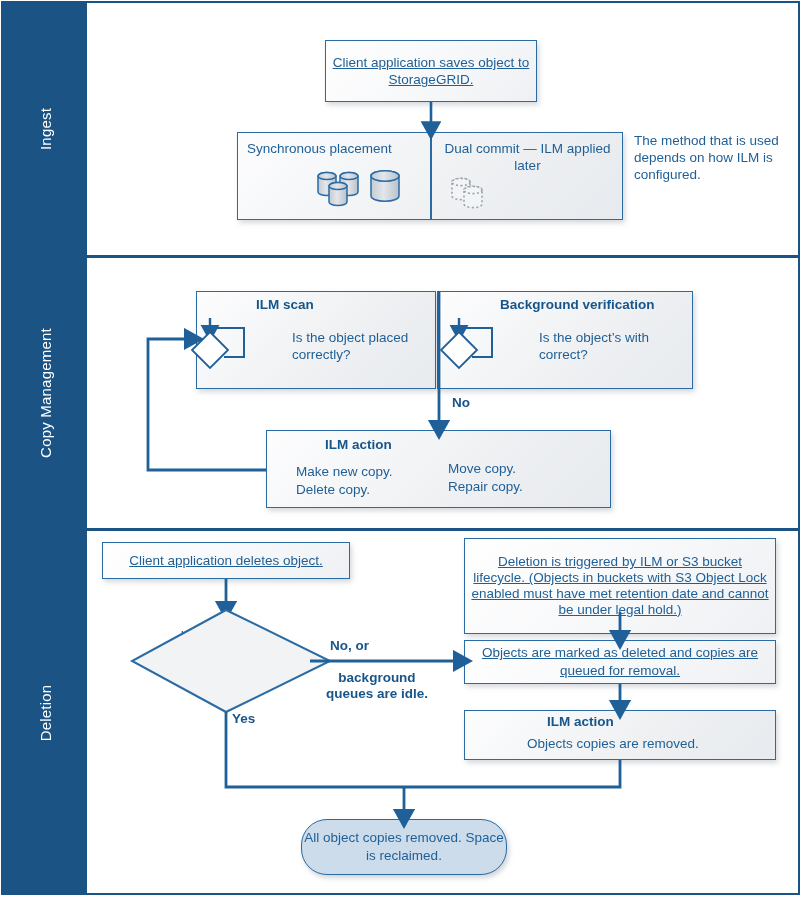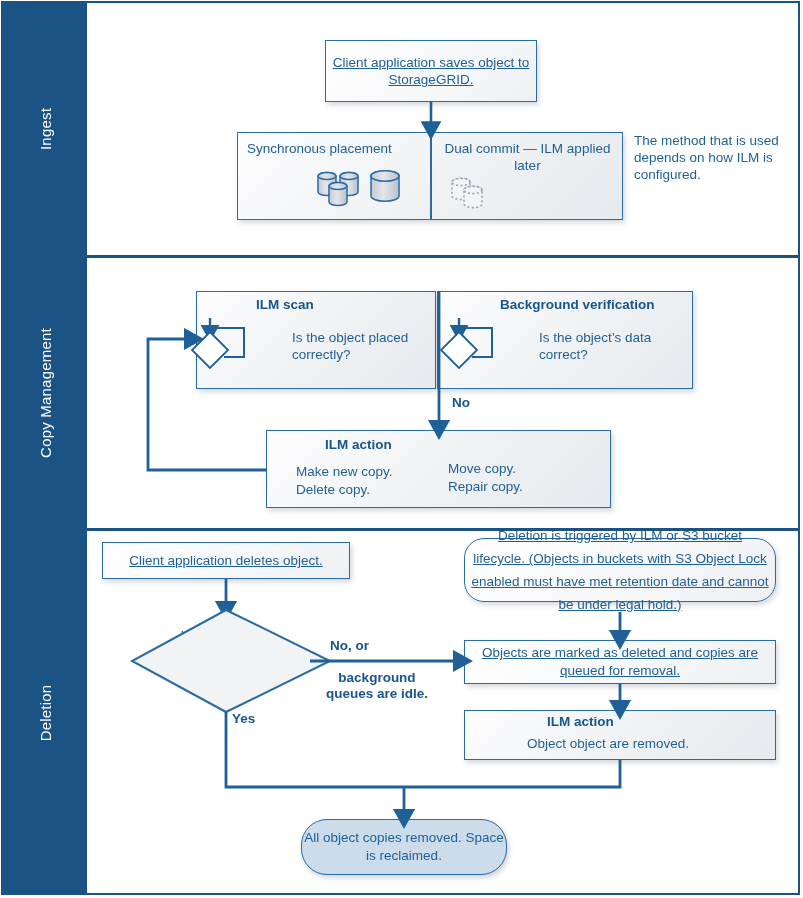--- a/index.html
+++ b/index.html
@@ -140,52 +140,52 @@
   <div class="txt" style="left:440px; top:140px; width:175px; text-align:center;">Dual commit — ILM applied later</div>
 
   <div class="txt" style="left:634px; top:132px; width:160px;">The method that is used depends on how ILM is configured.</div>
 
   <div class="box" style="left:196px; top:291px; width:240px; height:98px; padding:0; display:block;"></div>
   <div class="hdr" style="left:208px; top:297px;">ILM scan</div>
   <div class="txt" style="left:292px; top:329px; width:136px;">Is the object placed correctly?</div>
 
   <div class="box" style="left:437px; top:291px; width:256px; height:98px; padding:0; display:block;"></div>
   <div class="hdr" style="left:452px; top:297px;">Background verification</div>
-  <div class="txt" style="left:539px; top:329px; width:140px;">Is the object’s data correct?</div>
+  <div class="txt" style="left:539px; top:329px; width:140px;">Is the object’s with correct?</div>
 
   <div class="txt lbl-bold" style="left:452px; top:394px;">No</div>
 
   <div class="box" style="left:266px; top:430px; width:345px; height:78px; padding:0; display:block;"></div>
   <div class="hdr" style="left:277px; top:437px;">ILM action</div>
   <div class="txt" style="left:296px; top:463px;">Make new copy.</div>
   <div class="txt" style="left:296px; top:481px;">Delete copy.</div>
   <div class="txt" style="left:448px; top:460px;">Move copy.</div>
   <div class="txt" style="left:448px; top:478px;">Repair copy.</div>
 
   <div class="box plain" style="left:102px; top:542px; width:248px; height:37px;text-align:center;">
     <span>Client application deletes object.</span>
   </div>
 
   <div class="txt" style="left:176px; top:628px; width:100px; text-align:center; line-height:16px;">Is synchronous removal possible?</div>
 
   <div class="txt lbl-bold" style="left:232px; top:710px;">Yes</div>
   <div class="txt lbl-bold" style="left:330px; top:637px;">No, or</div>
   <div class="txt lbl-bold" style="left:322px; top:670px; width:110px; text-align:center; line-height:16px;">background queues are idle.</div>
 
-  <div class="box plain" style="left:464px; top:538px; width:312px; height:64px; line-height:23px;border-radius:20px;">
+  <div class="box plain" style="left:464px; top:538px; width:312px; height:96px; line-height:16px;">
     <span>Deletion is triggered by ILM or  S3 bucket lifecycle. (Objects in buckets with S3 Object Lock enabled must have met retention date and cannot be under legal hold.)</span>
   </div>
 
   <div class="box plain" style="left:464px; top:640px; width:312px; height:44px; line-height:18px;">
     <span>Objects are marked as deleted and copies are queued for removal.</span>
   </div>
 
   <div class="box" style="left:464px; top:710px; width:312px; height:50px; padding:0; display:block;"></div>
   <div class="hdr" style="left:499px; top:714px;">ILM action</div>
-  <div class="txt" style="left:527px; top:735px;">Object object are removed.</div>
+  <div class="txt" style="left:527px; top:735px;">Objects copies are removed.</div>
 
   <div class="terminator" style="left:301px; top:819px; width:206px; height:56px;">
     <span>All object copies removed. Space is reclaimed.</span>
   </div>
 
   <svg class="ov" viewBox="0 0 803 898" xmlns="http://www.w3.org/2000/svg">
     <defs>
       <marker id="ah" markerWidth="10" markerHeight="10" refX="2.2" refY="4" orient="auto" markerUnits="strokeWidth">
         <path d="M0,0 L0,8 L7.2,4 z" fill="#1f6099"></path>
       </marker>

